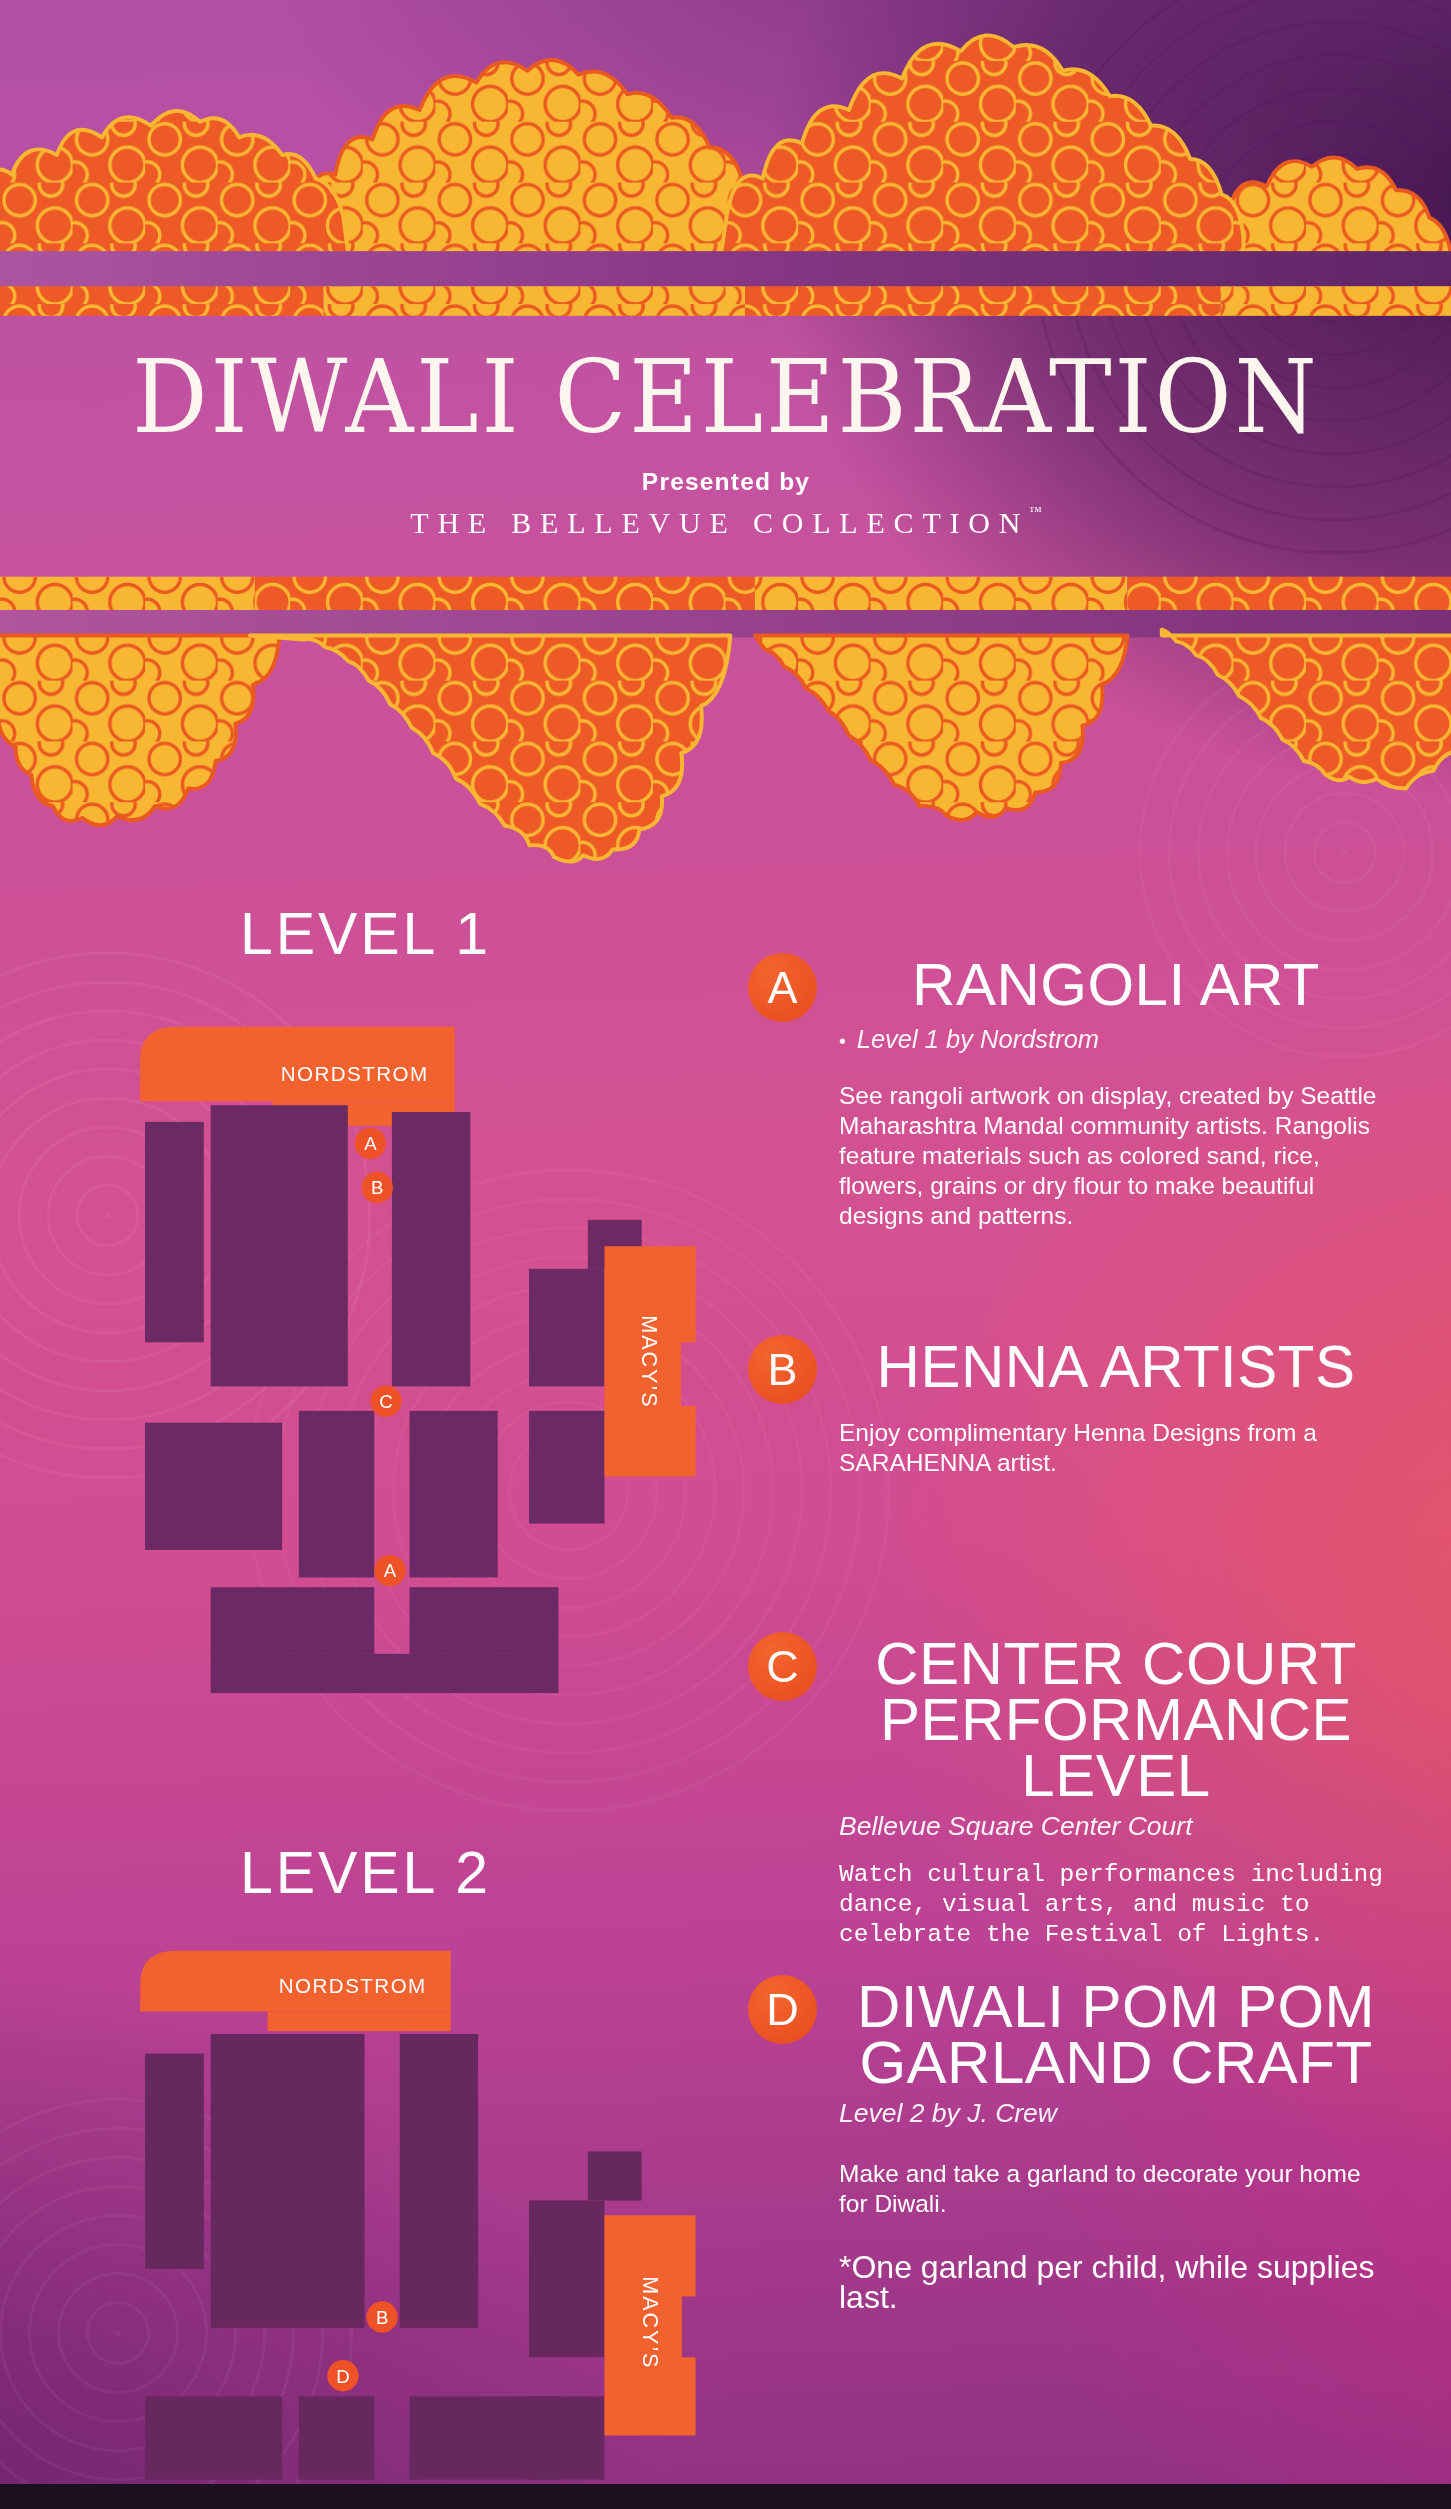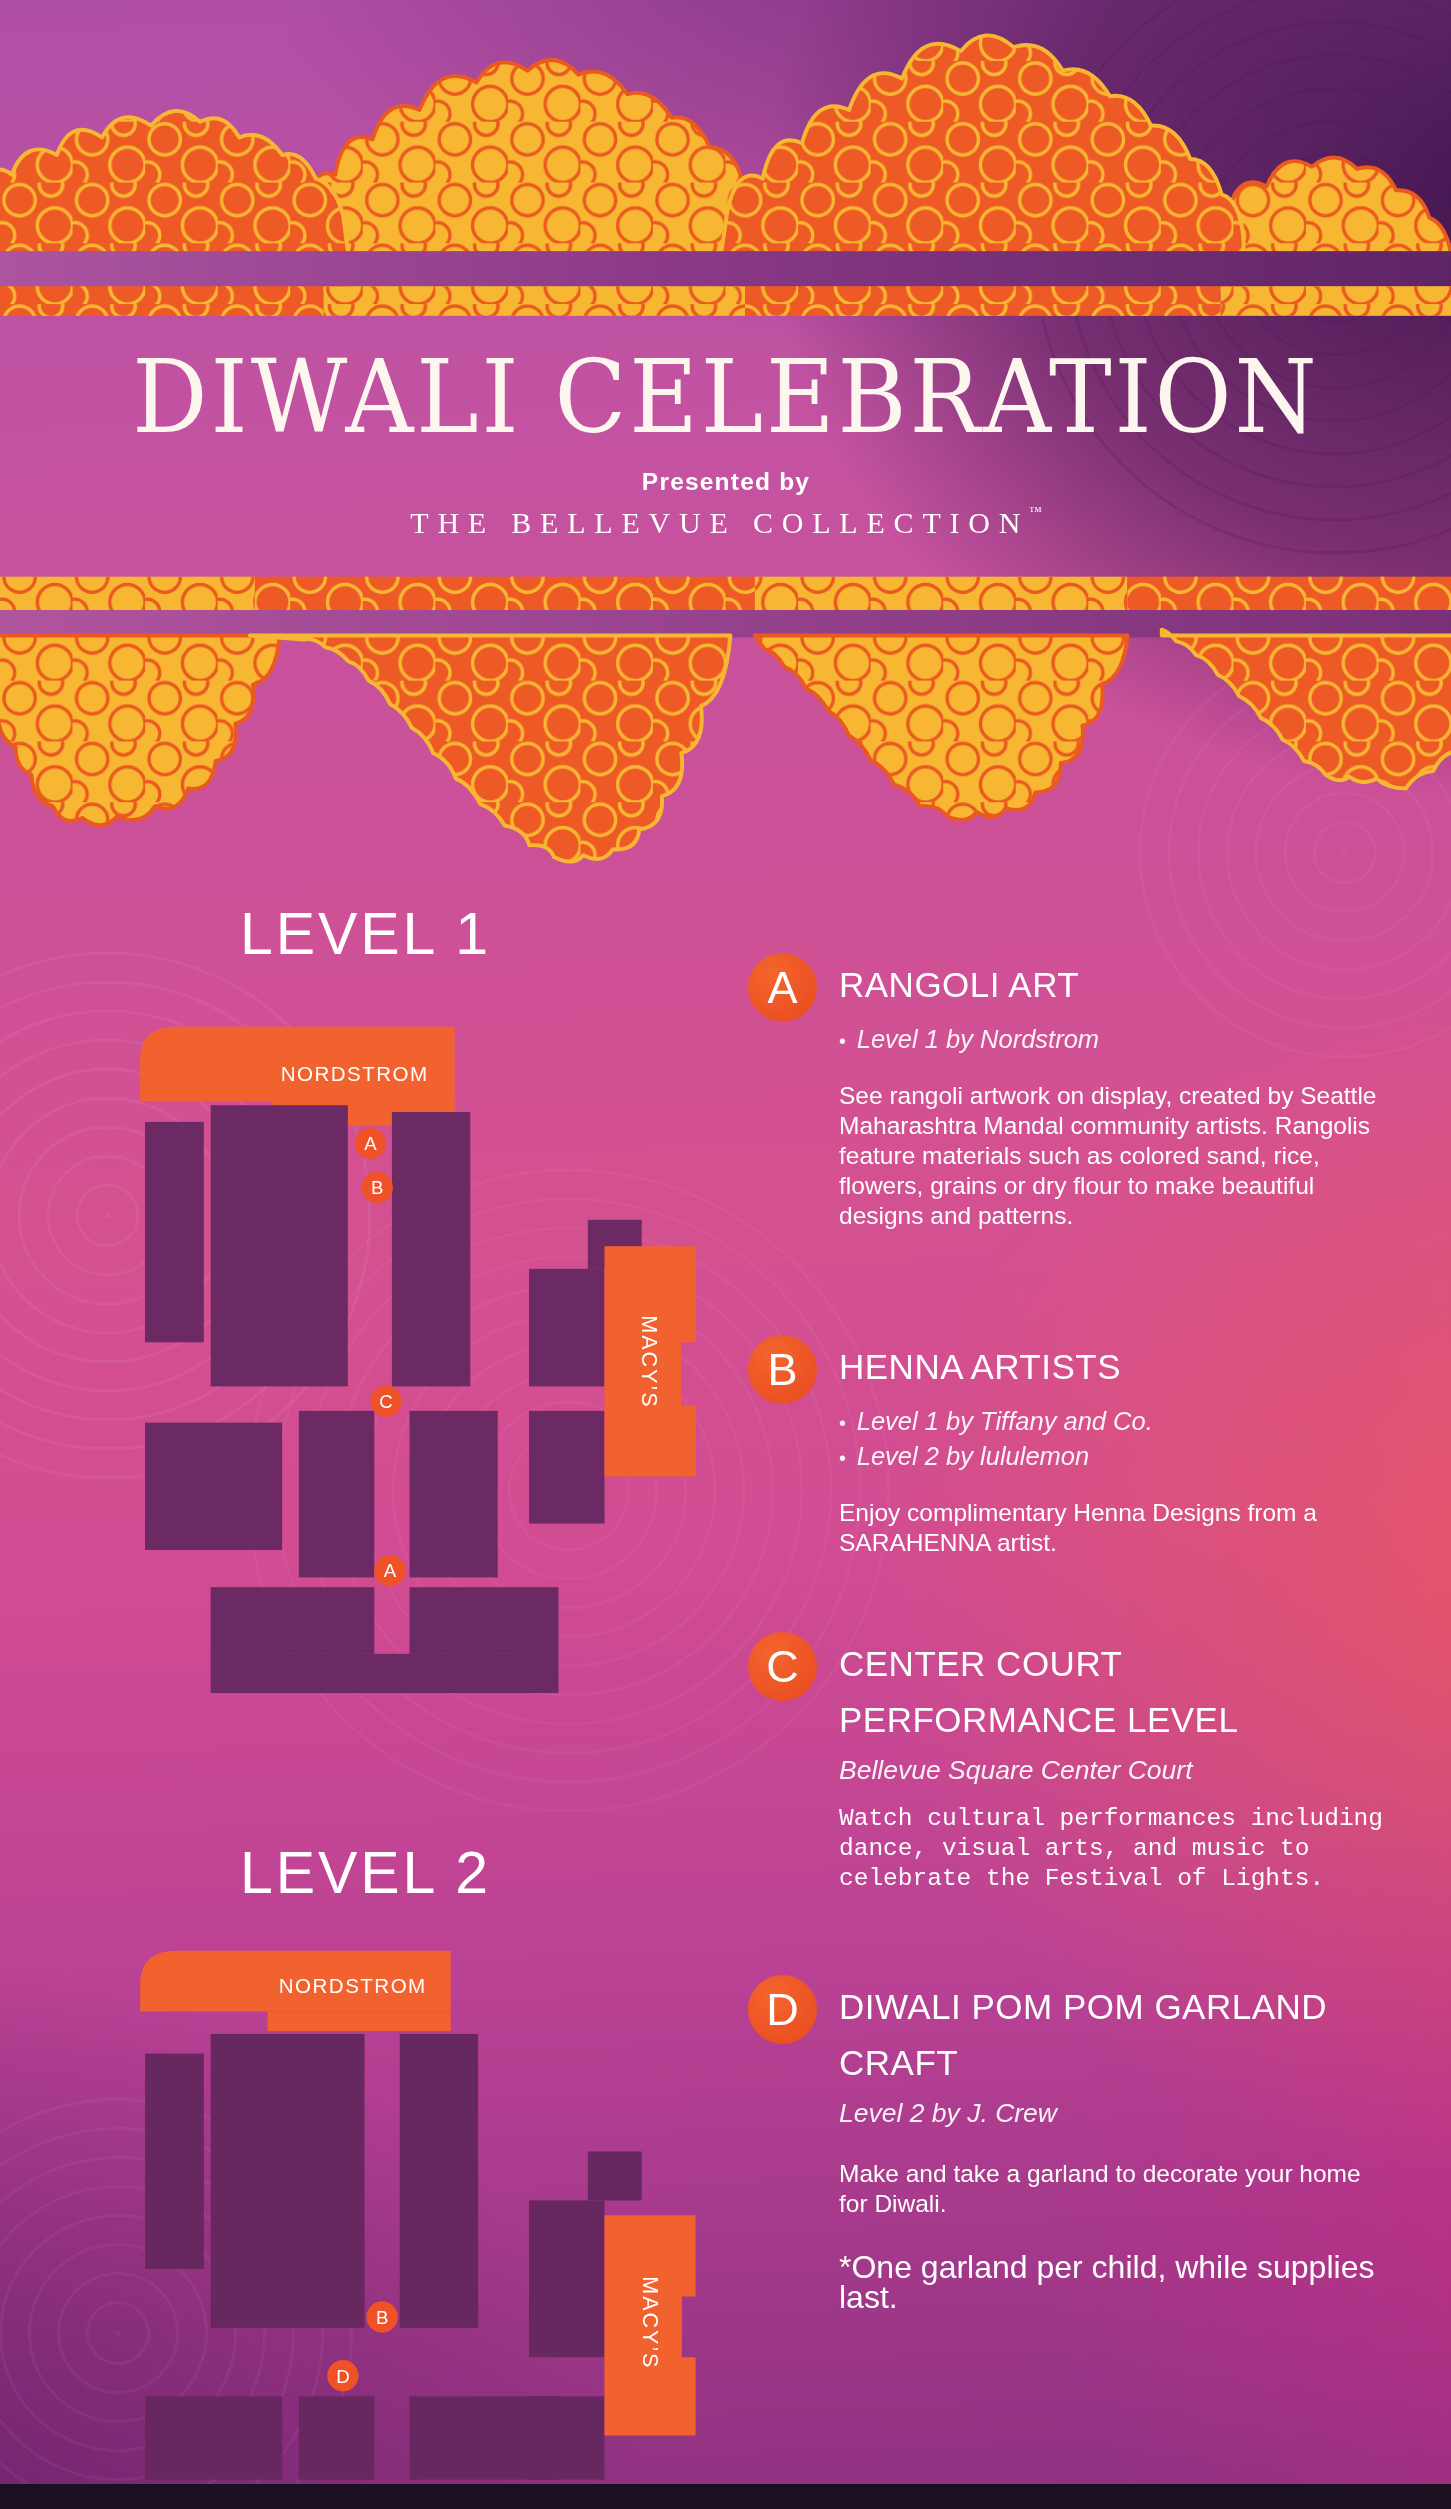--- a/index.html
+++ b/index.html
@@ -39,21 +39,21 @@
 
   
   .legend-sec{position:absolute;left:748px;width:655px;}
   .big-circle{
     position:absolute;left:0;top:0;width:69px;height:69px;border-radius:50%;
     background:radial-gradient(circle at 36% 30%, #F4652D 0%, #EA4F22 78%);
     display:flex;align-items:center;justify-content:center;
     font-size:45px;font-weight:400;color:#fff;line-height:1;
   }
   .sec-body{margin-left:91px;}
-  .sec-title{font-size:35px;font-weight:400;line-height:56px;letter-spacing:0.5px;margin:3.9px 0 0 0;max-width:554px;}
+  .sec-title{font-size:60px;font-weight:400;line-height:56px;letter-spacing:0.5px;margin:3.9px 0 0 0;max-width:554px;text-align:center;}
   .sec-bullets{margin-top:9.8px;}
   .bullet-line{font-size:25.5px;line-height:33px;font-style:italic;color:rgba(255,255,255,.93);}
   .bullet-line::before{content:"\2022\00a0\00a0";font-style:normal;font-size:19.6px;}
   .sec-sub{margin-top:5.9px;font-size:26.5px;line-height:33px;font-style:italic;color:rgba(255,255,255,.93);}
   .sec-para{margin-top:23.5px;font-size:24.5px;line-height:30px;max-width:557px;color:#fff;}
   .sec-para.wide{max-width:568px;}
   .sec-note{margin-top:33px;font-size:32px;line-height:30px;max-width:557px;}
   .sec-c .sec-para{margin-top:17px;font-family:Liberation Mono, monospace;}
   .sec-d .sec-para{margin-top:29px;}
 </style>
@@ -245,24 +245,20 @@
         <div class="bullet-line">Level 1 by Nordstrom</div>
       </div>
       <p class="sec-para">See rangoli artwork on display, created by Seattle Maharashtra Mandal community artists. Rangolis feature materials such as colored sand, rice, flowers, grains or dry flour to make beautiful designs and patterns.</p>
     </div>
   </div>
 
   <div class="legend-sec sec-b" style="top:1335px;">
     <div class="big-circle">B</div>
     <div class="sec-body">
       <h2 class="sec-title">HENNA ARTISTS</h2>
-      <div class="sec-bullets">
-        <div class="bullet-line">Level 1 by Tiffany and Co.</div>
-        <div class="bullet-line">Level 2 by lululemon</div>
-      </div>
       <p class="sec-para">Enjoy complimentary Henna Designs from a SARAHENNA artist.</p>
     </div>
   </div>
 
   <div class="legend-sec sec-c" style="top:1632px;">
     <div class="big-circle">C</div>
     <div class="sec-body">
       <h2 class="sec-title">CENTER COURT PERFORMANCE LEVEL</h2>
       <div class="sec-sub">Bellevue Square Center Court</div>
       <p class="sec-para wide">Watch cultural performances including dance, visual arts, and music to celebrate the Festival of Lights.</p>

